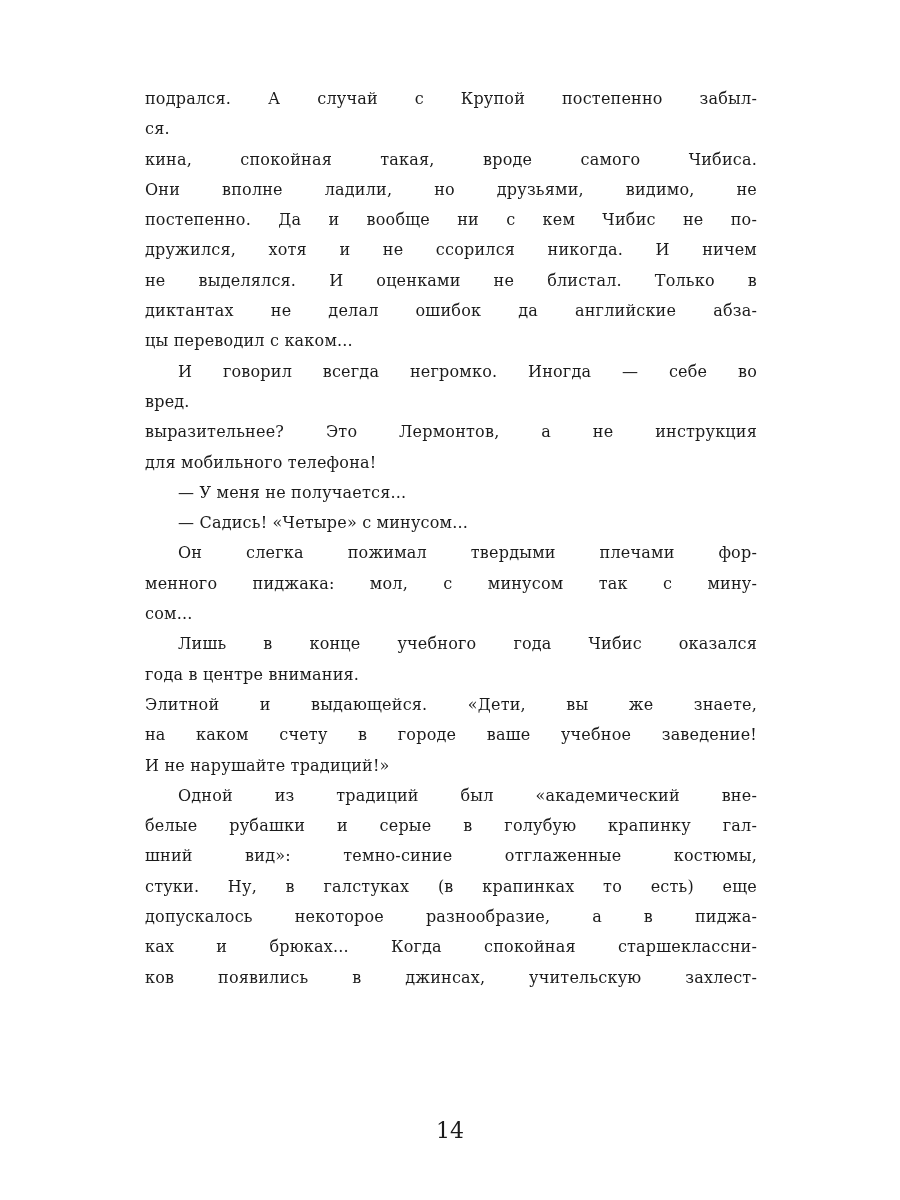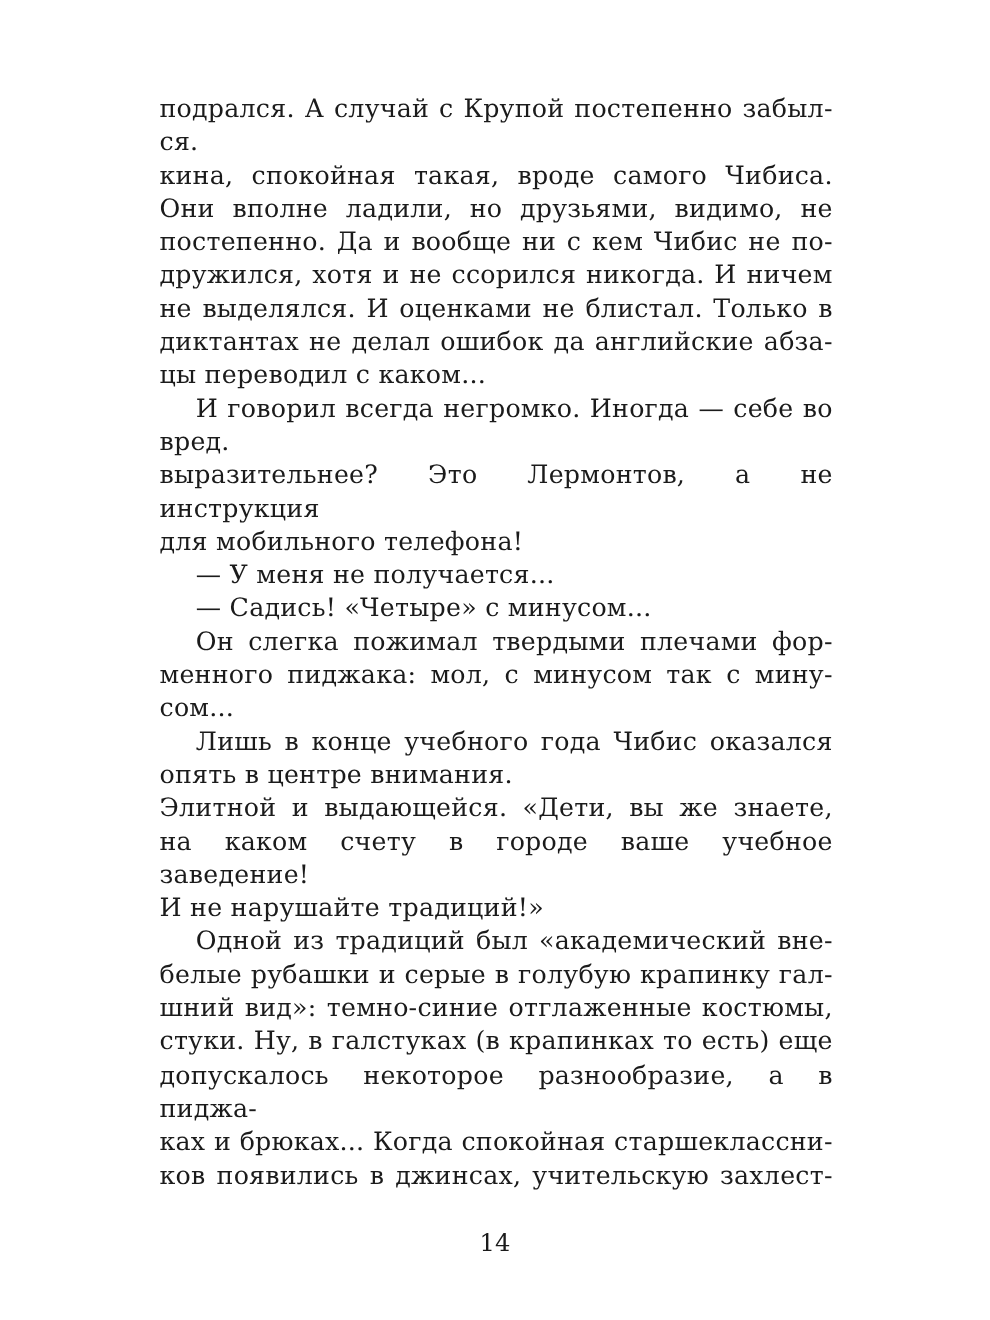--- a/index.html
+++ b/index.html
@@ -22,21 +22,21 @@
     position: absolute;
     left: 145px;
     top: 84px;
     width: 612px;
   }
   .paragraph {
     margin: 0;
     padding: 0;
   }
   .line {
-    font-size: 23px;
+    font-size: 16px;
     line-height: 30.3px;
     letter-spacing: 0.2px;
     text-align: left;
     white-space: normal;
   }
   .line.j {
     text-align: justify;
     text-align-last: justify;
     -moz-text-align-last: justify;
   }
@@ -85,21 +85,21 @@
       <div class="paragraph">
         <div class="line indent">— Садись! «Четыре» с минусом...</div>
       </div>
       <div class="paragraph">
         <div class="line indent j">Он слегка пожимал твердыми плечами фор-</div>
         <div class="line j">менного пиджака: мол, с минусом так с мину-</div>
         <div class="line">сом...</div>
       </div>
       <div class="paragraph">
         <div class="line indent j">Лишь в конце учебного года Чибис оказался</div>
-        <div class="line">опять в центре внимания.</div>
+        <div class="line">года в центре внимания.</div>
       </div>
       <div class="paragraph">
         <div class="line j">Элитной и выдающейся. «Дети, вы же знаете,</div>
         <div class="line j">на каком счету в городе ваше учебное заведение!</div>
         <div class="line">И не нарушайте традиций!»</div>
       </div>
       <div class="paragraph">
         <div class="line indent j">Одной из традиций был «академический вне-</div>
         <div class="line j">белые рубашки и серые в голубую крапинку гал-</div>
         <div class="line j">шний вид»: темно-синие отглаженные костюмы,</div>

